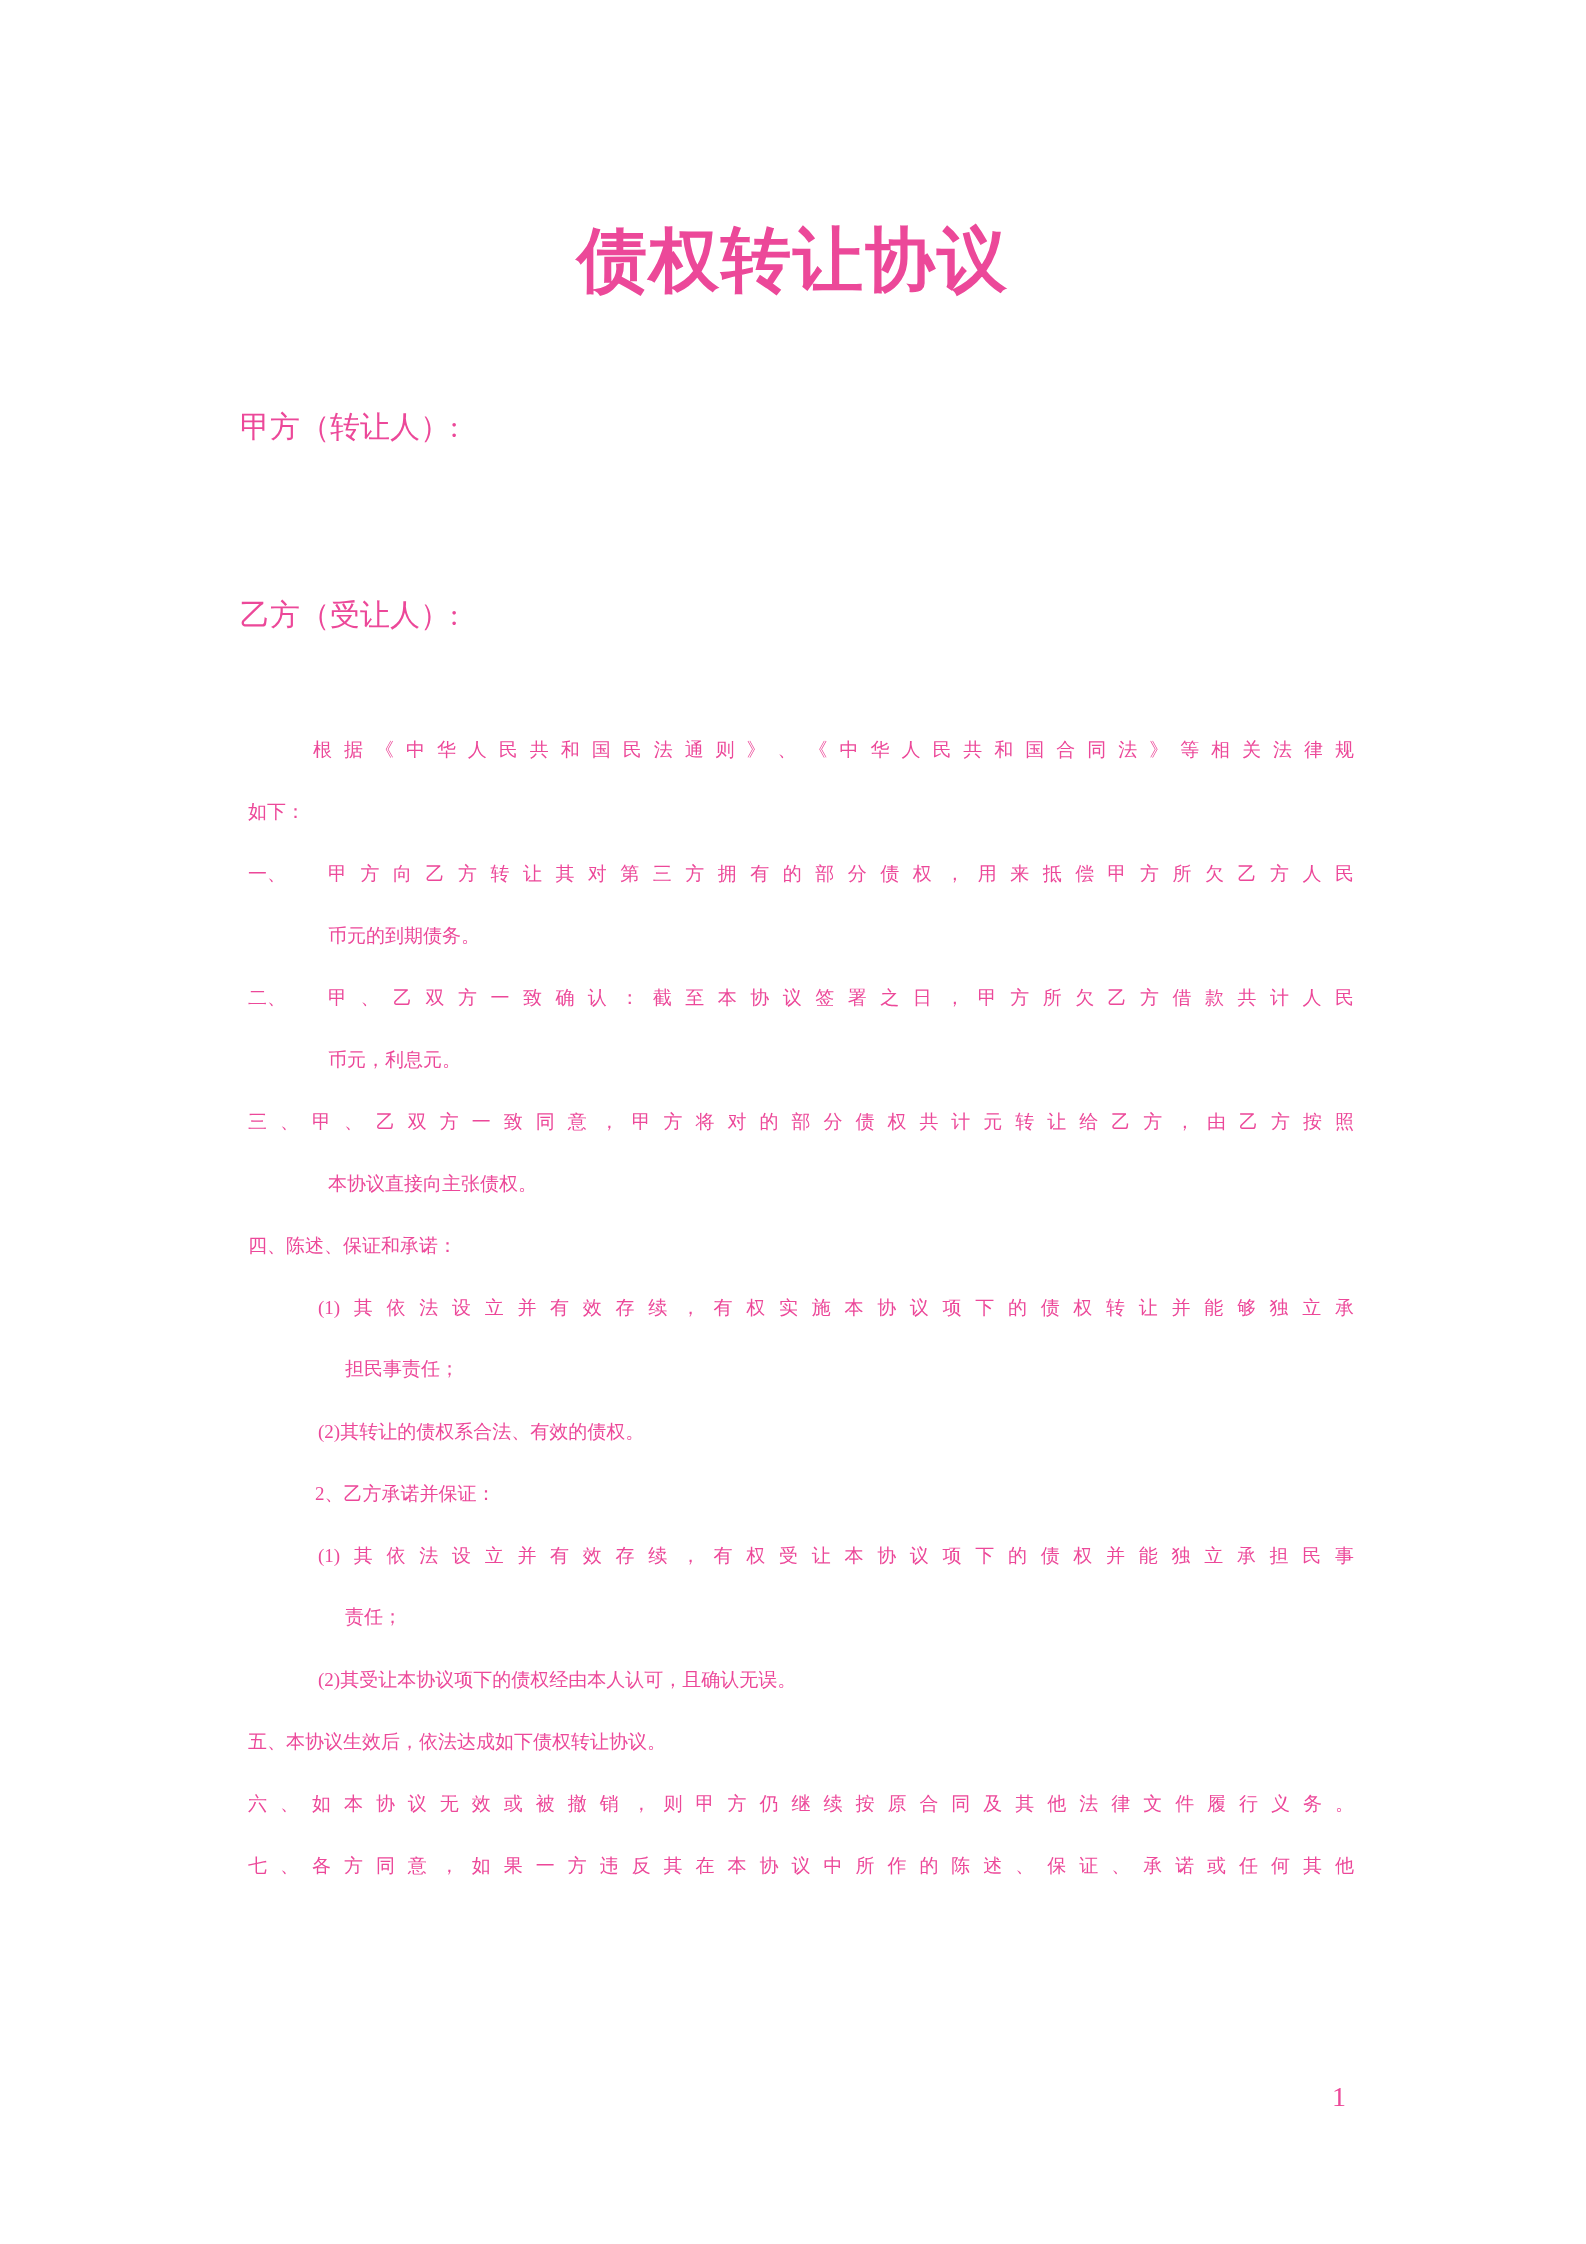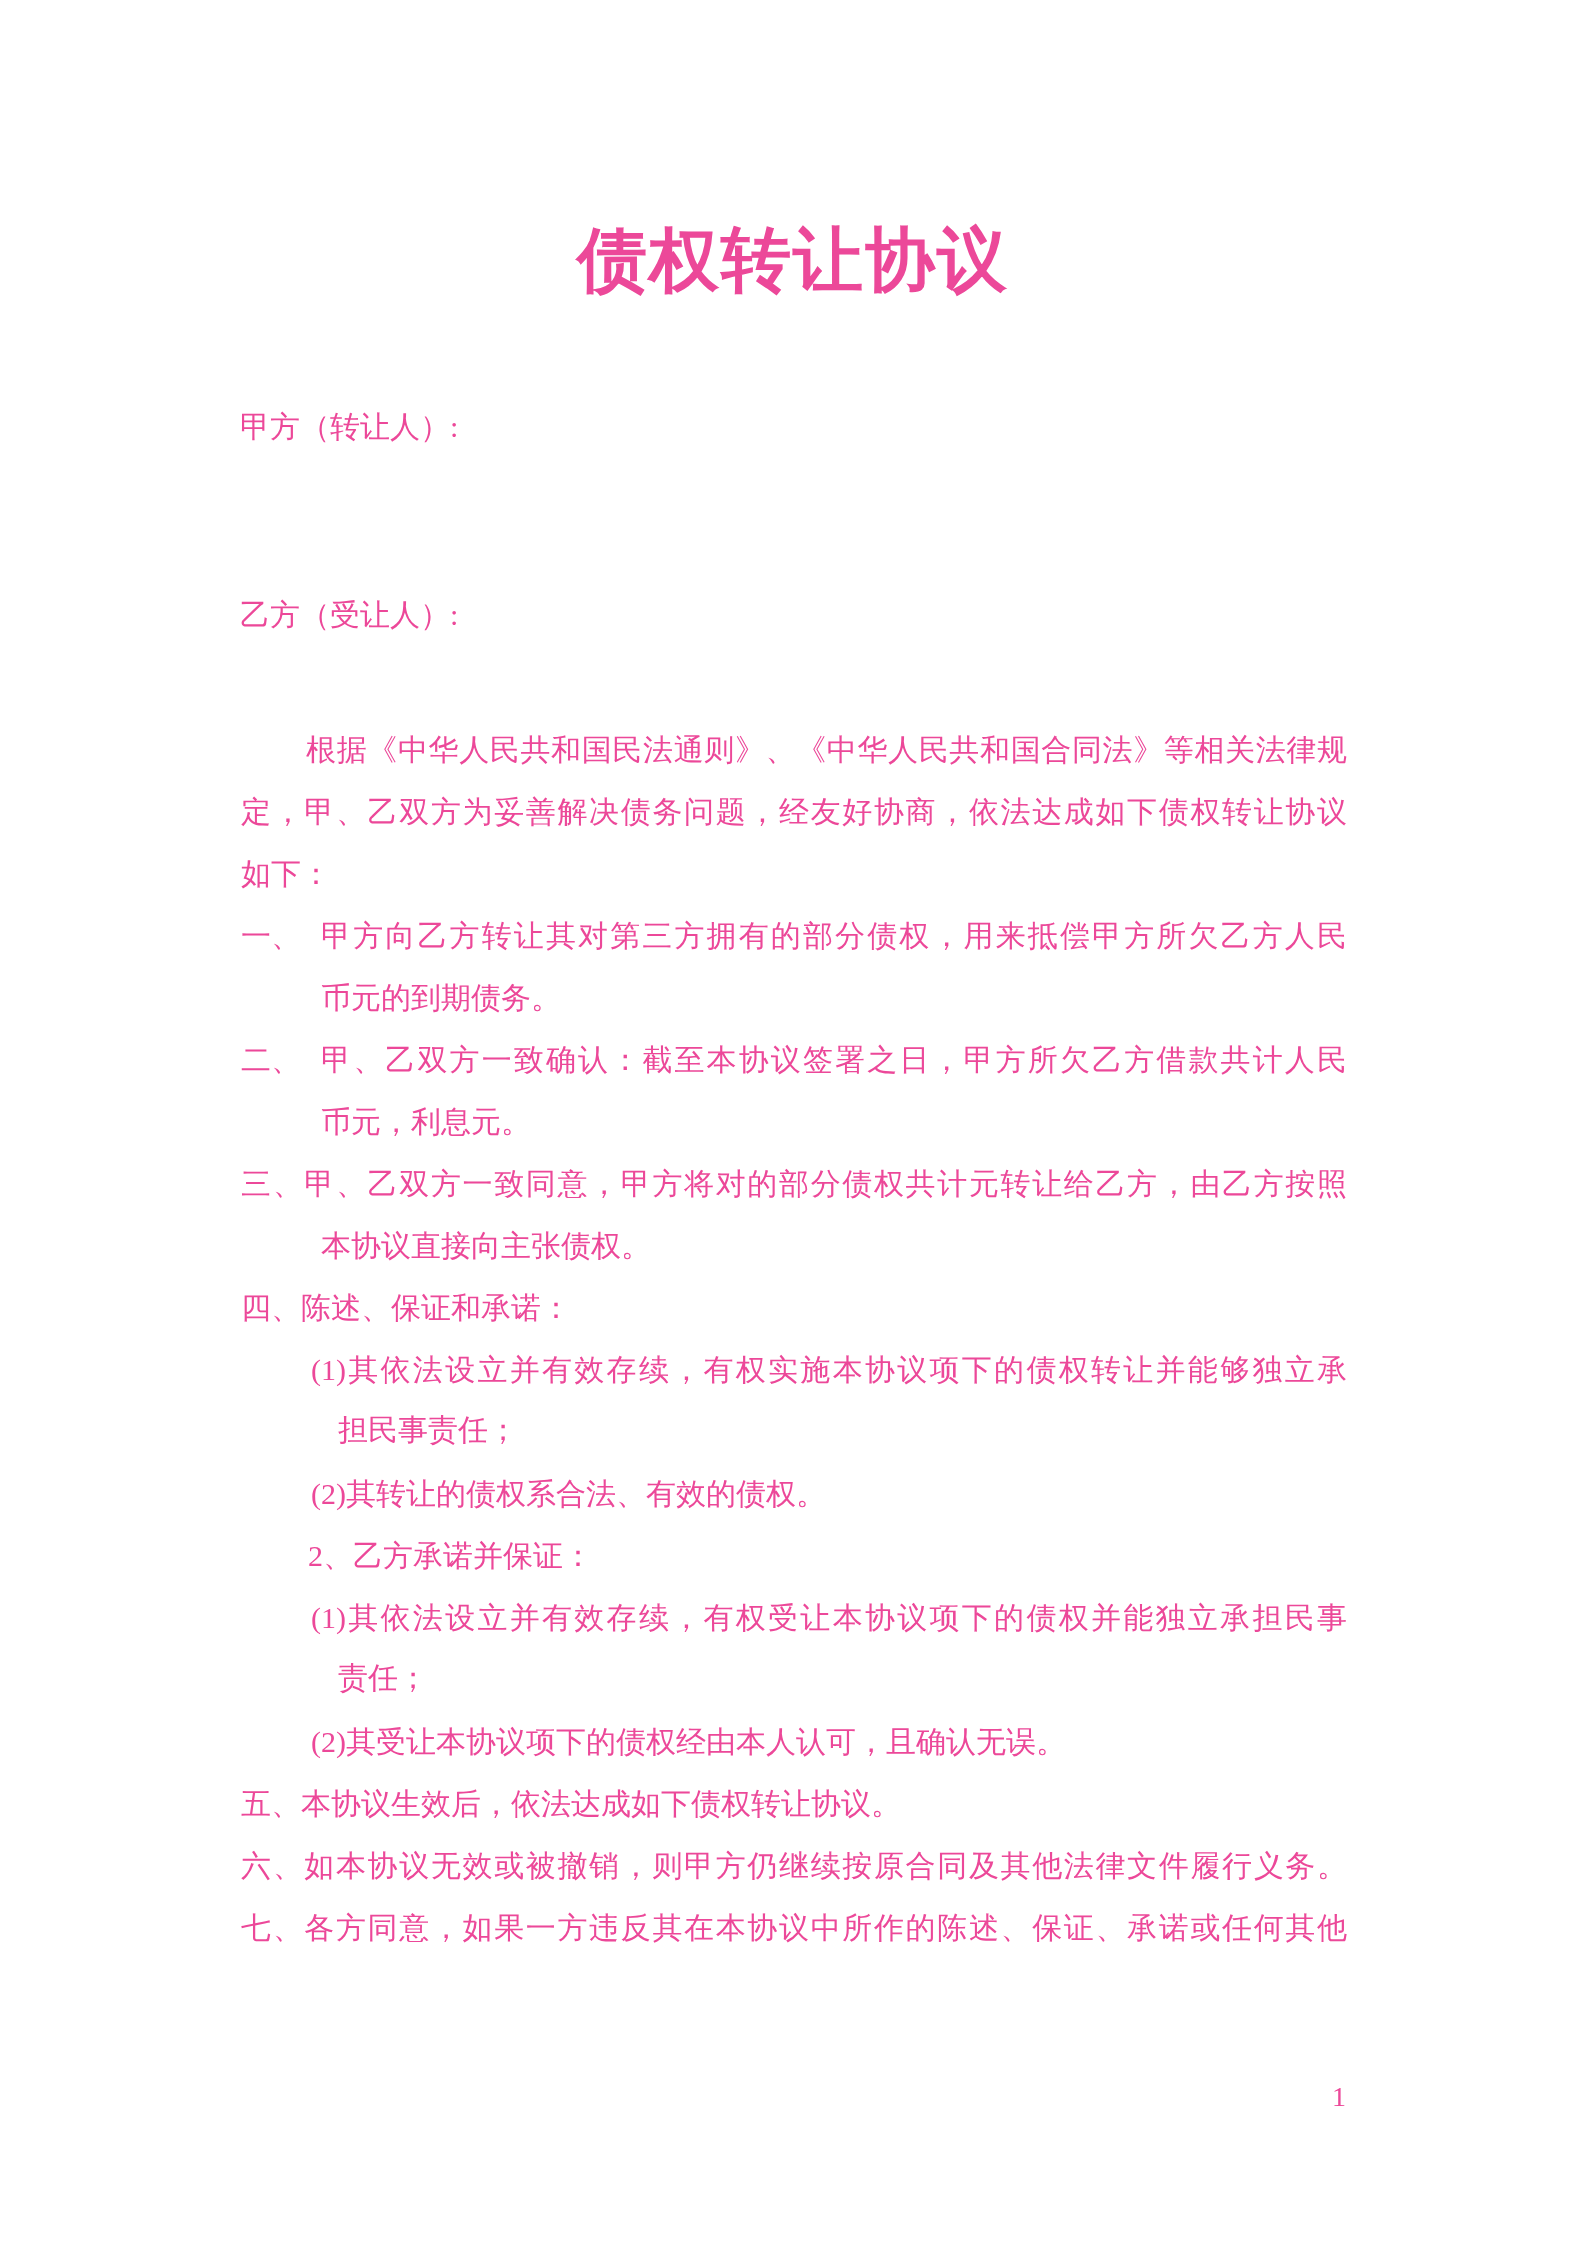--- a/index.html
+++ b/index.html
@@ -33,24 +33,24 @@
     left: 240px;
     width: 1106px;
     height: 62px;
     line-height: 62px;
     font-size: 30px;
   }
   .party-a { top: 396px; }
   .party-b { top: 584px; }
   .body-lines {
     position: absolute;
-    left: 241px;
+    left: 248px;
     top: 719px;
     width: 1106px;
-    font-size: 30px;
+    font-size: 19px;
   }
   .line {
     height: 62px;
     line-height: 62px;
     white-space: nowrap;
   }
   .l-justify {
     white-space: normal;
     text-align: justify;
     text-align-last: justify;
@@ -86,21 +86,20 @@
 
 <div class="page">
 
   <div class="doc-title">债权转让协议</div>
 
   <div class="party party-a">甲方（转让人）:</div>
   <div class="party party-b">乙方（受让人）:</div>
 
   <div class="body-lines">
     <div class="line l-indent2 l-justify">根据《中华人民共和国民法通则》、《中华人民共和国合同法》等相关法律规</div>
-    <div class="line l-justify">定，甲、乙双方为妥善解决债务问题，经友好协商，依法达成如下债权转让协议</div>
     <div class="line">如下：</div>
     <div class="line l-tabitem">
       <span class="marker">一、</span>
       <span class="itext">甲方向乙方转让其对第三方拥有的部分债权，用来抵偿甲方所欠乙方人民</span>
     </div>
     <div class="line l-cont80">币元的到期债务。</div>
     <div class="line l-tabitem">
       <span class="marker">二、</span>
       <span class="itext">甲、乙双方一致确认：截至本协议签署之日，甲方所欠乙方借款共计人民</span>
     </div>

